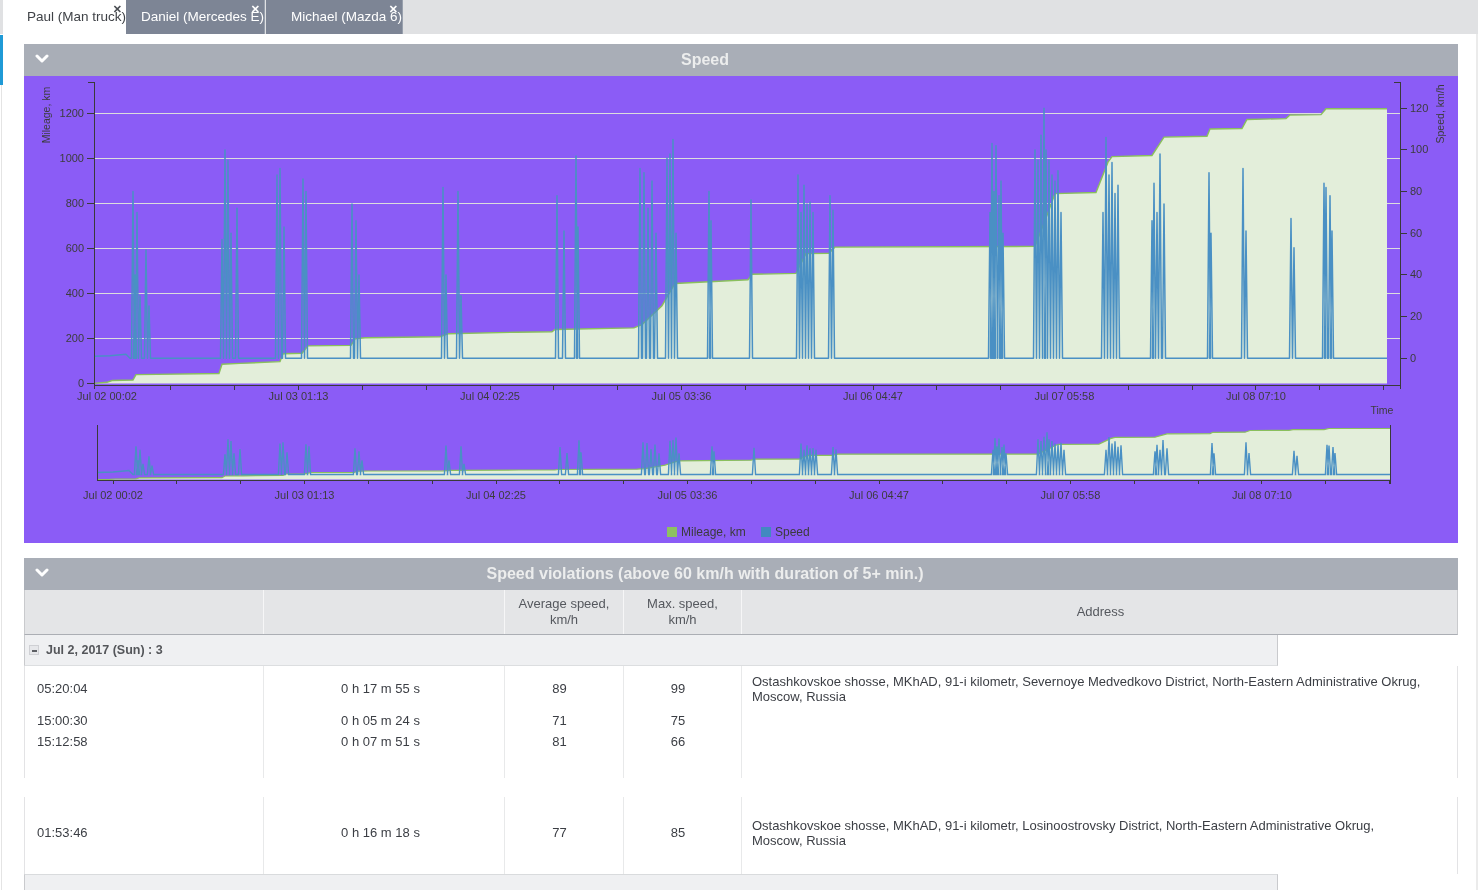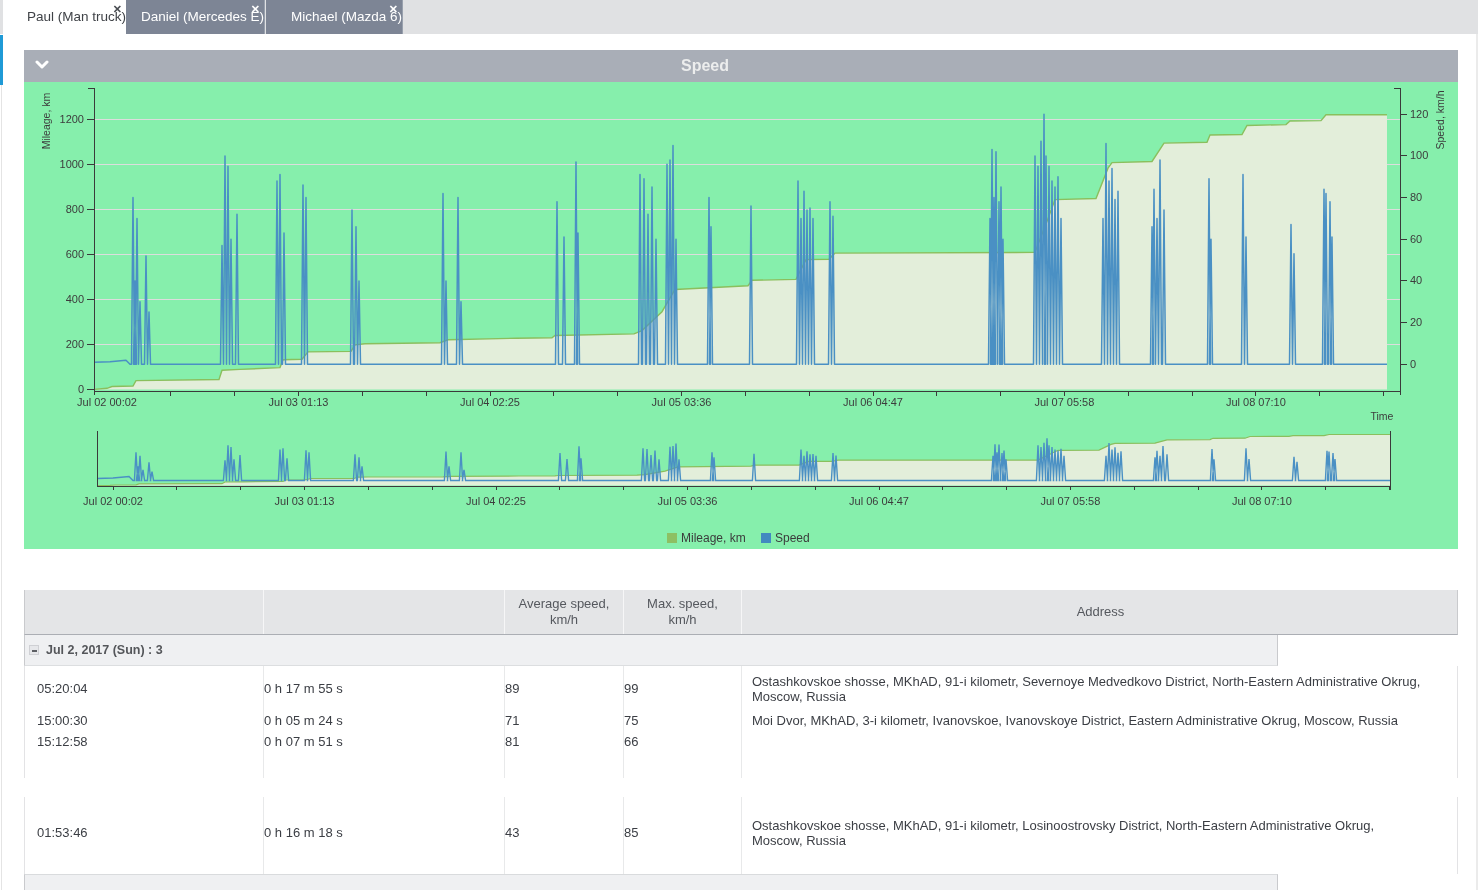--- a/index.html
+++ b/index.html
@@ -12,34 +12,34 @@
 .ti{background:#7d8595;color:#fff;border-right:1px solid #98a0ad;padding-left:12px}
 .ti .x{color:#fff}
 .t2{left:126px;width:139px}
 .t3{left:266px;width:137px}
 .bluestrip{left:0;top:35px;width:3px;height:50px;background:#1f9ad6}
 .leftline{left:1px;top:85px;width:1px;height:805px;background:#e4e4e4}
 .rightstrip{left:1476px;top:34px;width:2px;height:856px;background:#ebebeb}
 .phead{height:32px;background:#a9aeb7;position:relative}
 .ptitle{position:absolute;left:0;top:0;width:1362px;height:32px;line-height:32px;text-align:center;color:#eceded;font-size:16px;font-weight:bold}
 .chev{position:absolute;left:11px;top:10px}
-.panel1{left:24px;top:50px;width:1434px;height:499px;background:#86efac}
+.panel1{left:24px;top:44px;width:1434px;height:499px;background:#8b5cf6}
 .panel2{left:24px;top:558px;width:1434px;height:332px;background:#fff}
 .thead{position:absolute;left:0;top:32px;width:1434px;height:45px;background:#e4e5e7;border-bottom:1px solid #abaeb4;border-left:1px solid #c9cacd;border-right:1px solid #c9cacd}
 .th{position:absolute;color:#55585e;font-size:13px;text-align:center;line-height:16px;top:0;height:44px;display:flex;align-items:center;justify-content:center}
 .vsep{position:absolute;top:0;width:1px;height:44px;background:#f6f6f7}
 .grow{position:absolute;left:0;width:1254px;height:31px;background:#eff0f2;border-bottom:1px solid #dcdee0;border-left:1px solid #c9cacd;border-right:1px solid #c9cacd}
 .gbt{border-top:1px solid #d9dbdd}
 .grow .mi{position:absolute;left:4px;top:10px;width:10px;height:10px;background:#e6e7ea;border:1px solid #cfd0d4}
 .grow .mi div{position:absolute;left:2px;top:4px;width:5px;height:1.5px;background:#5c5e63}
 .grow .gt{position:absolute;left:21px;top:0;line-height:31px;font-size:12.5px;font-weight:bold;color:#54565a}
 .dsec{position:absolute;left:0;width:1434px;background:#fff;border-left:1px solid #e3e3e5;border-right:1px solid #e3e3e5}
 .dsep{position:absolute;top:0;width:1px;height:100%;background:#e8e9ea}
 .cell{position:absolute;font-size:13px;color:#3b3e44;line-height:14.5px}
-.num{text-align:left}
+.num{text-align:center}
 </style></head>
 <body>
 <div class="abs tabbar"></div>
 <div class="abs tab t1">Paul (Man truck)<span class="x">✕</span></div>
 <div class="abs tab ti t2">Daniel (Mercedes E)<span class="x">✕</span></div>
 <div class="abs tab ti t3">Michael (Mazda 6)<span class="x">✕</span></div>
 <div class="abs bluestrip"></div>
 <div class="abs leftline"></div>
 <div class="abs panel1">
   <div class="phead">
@@ -162,20 +162,26 @@
       <text x="1261.9" y="499" class="tl" text-anchor="middle">Jul 08 07:10</text>
       <line x1="1325.8" y1="480" x2="1325.8" y2="484" class="ax"></line>
       <line x1="1389.6" y1="480" x2="1389.6" y2="484" class="ax"></line>
 <rect x="667" y="527" width="10" height="10" fill="#8dc063"></rect>
 <text x="681" y="536" class="lg">Mileage, km</text>
 <rect x="761" y="527" width="10" height="10" fill="#4289c0"></rect>
 <text x="775" y="536" class="lg">Speed</text>
 </svg>
 </div>
 <div class="abs panel2">
+  <div class="phead">
+    <svg class="chev" width="14" height="9" viewBox="0 0 14 9">
+        <polyline points="2,2 7,7 12,2" fill="none" stroke="#fff" stroke-width="3" stroke-linecap="round" stroke-linejoin="round"></polyline>
+      </svg>
+    <div class="ptitle">Speed violations (above 60 km/h with duration of 5+ min.)</div>
+  </div>
   <div class="thead">
     <div class="th" style="left:480px;width:118px">Average speed,<br>km/h</div>
     <div class="th" style="left:599px;width:117px">Max. speed,<br>km/h</div>
     <div class="th" style="left:717px;width:717px">Address</div>
     <div class="vsep" style="left:238px"></div>
     <div class="vsep" style="left:479px"></div>
     <div class="vsep" style="left:598px"></div>
     <div class="vsep" style="left:716px"></div>
   </div>
   <div class="grow" style="top:77px">
@@ -191,34 +197,33 @@
     <div class="dsep" style="left:716px"></div>
     <div class="cell" style="left:12px;top:16px">05:20:04</div>
     <div class="cell num" style="left:239px;top:16px;width:233px">0 h 17 m 55 s</div>
     <div class="cell num" style="left:480px;top:16px;width:109px">89</div>
     <div class="cell num" style="left:599px;top:16px;width:108px">99</div>
     <div class="cell" style="left:727px;top:9px;width:700px">Ostashkovskoe shosse, MKhAD, 91-i kilometr, Severnoye Medvedkovo District, North-Eastern Administrative Okrug,<br>Moscow, Russia</div>
     <div class="cell" style="left:12px;top:48px">15:00:30</div>
     <div class="cell num" style="left:239px;top:48px;width:233px">0 h 05 m 24 s</div>
     <div class="cell num" style="left:480px;top:48px;width:109px">71</div>
     <div class="cell num" style="left:599px;top:48px;width:108px">75</div>
-    <div class="cell" style="left:727px;top:48px;width:700px">Moi Dvor, MKhAD, 3-i kilometr, Ivanovskoe, Ivanovskoye District, Eastern Administrative Okrug, Moscow, Russia</div>
     <div class="cell" style="left:12px;top:69px">15:12:58</div>
     <div class="cell num" style="left:239px;top:69px;width:233px">0 h 07 m 51 s</div>
     <div class="cell num" style="left:480px;top:69px;width:109px">81</div>
     <div class="cell num" style="left:599px;top:69px;width:108px">66</div>
   </div>
   <div class="dsec" style="top:239px;height:77px">
     <div class="dsep" style="left:238px"></div>
     <div class="dsep" style="left:479px"></div>
     <div class="dsep" style="left:598px"></div>
     <div class="dsep" style="left:716px"></div>
     <div class="cell" style="left:12px;top:29px">01:53:46</div>
     <div class="cell num" style="left:239px;top:29px;width:233px">0 h 16 m 18 s</div>
-    <div class="cell num" style="left:480px;top:29px;width:109px">43</div>
+    <div class="cell num" style="left:480px;top:29px;width:109px">77</div>
     <div class="cell num" style="left:599px;top:29px;width:108px">85</div>
     <div class="cell" style="left:727px;top:22px;width:700px">Ostashkovskoe shosse, MKhAD, 91-i kilometr, Losinoostrovsky District, North-Eastern Administrative Okrug,<br>Moscow, Russia</div>
   </div>
   <div class="grow gbt" style="top:316px;height:16px;overflow:hidden;border-bottom:none">
 
     <div class="gt" style="transform:translateY(5px)">Jul 4, 2017 (Tue) : 2</div>
   </div>
 </div>
 <div class="abs rightstrip"></div>
 </body></html>

